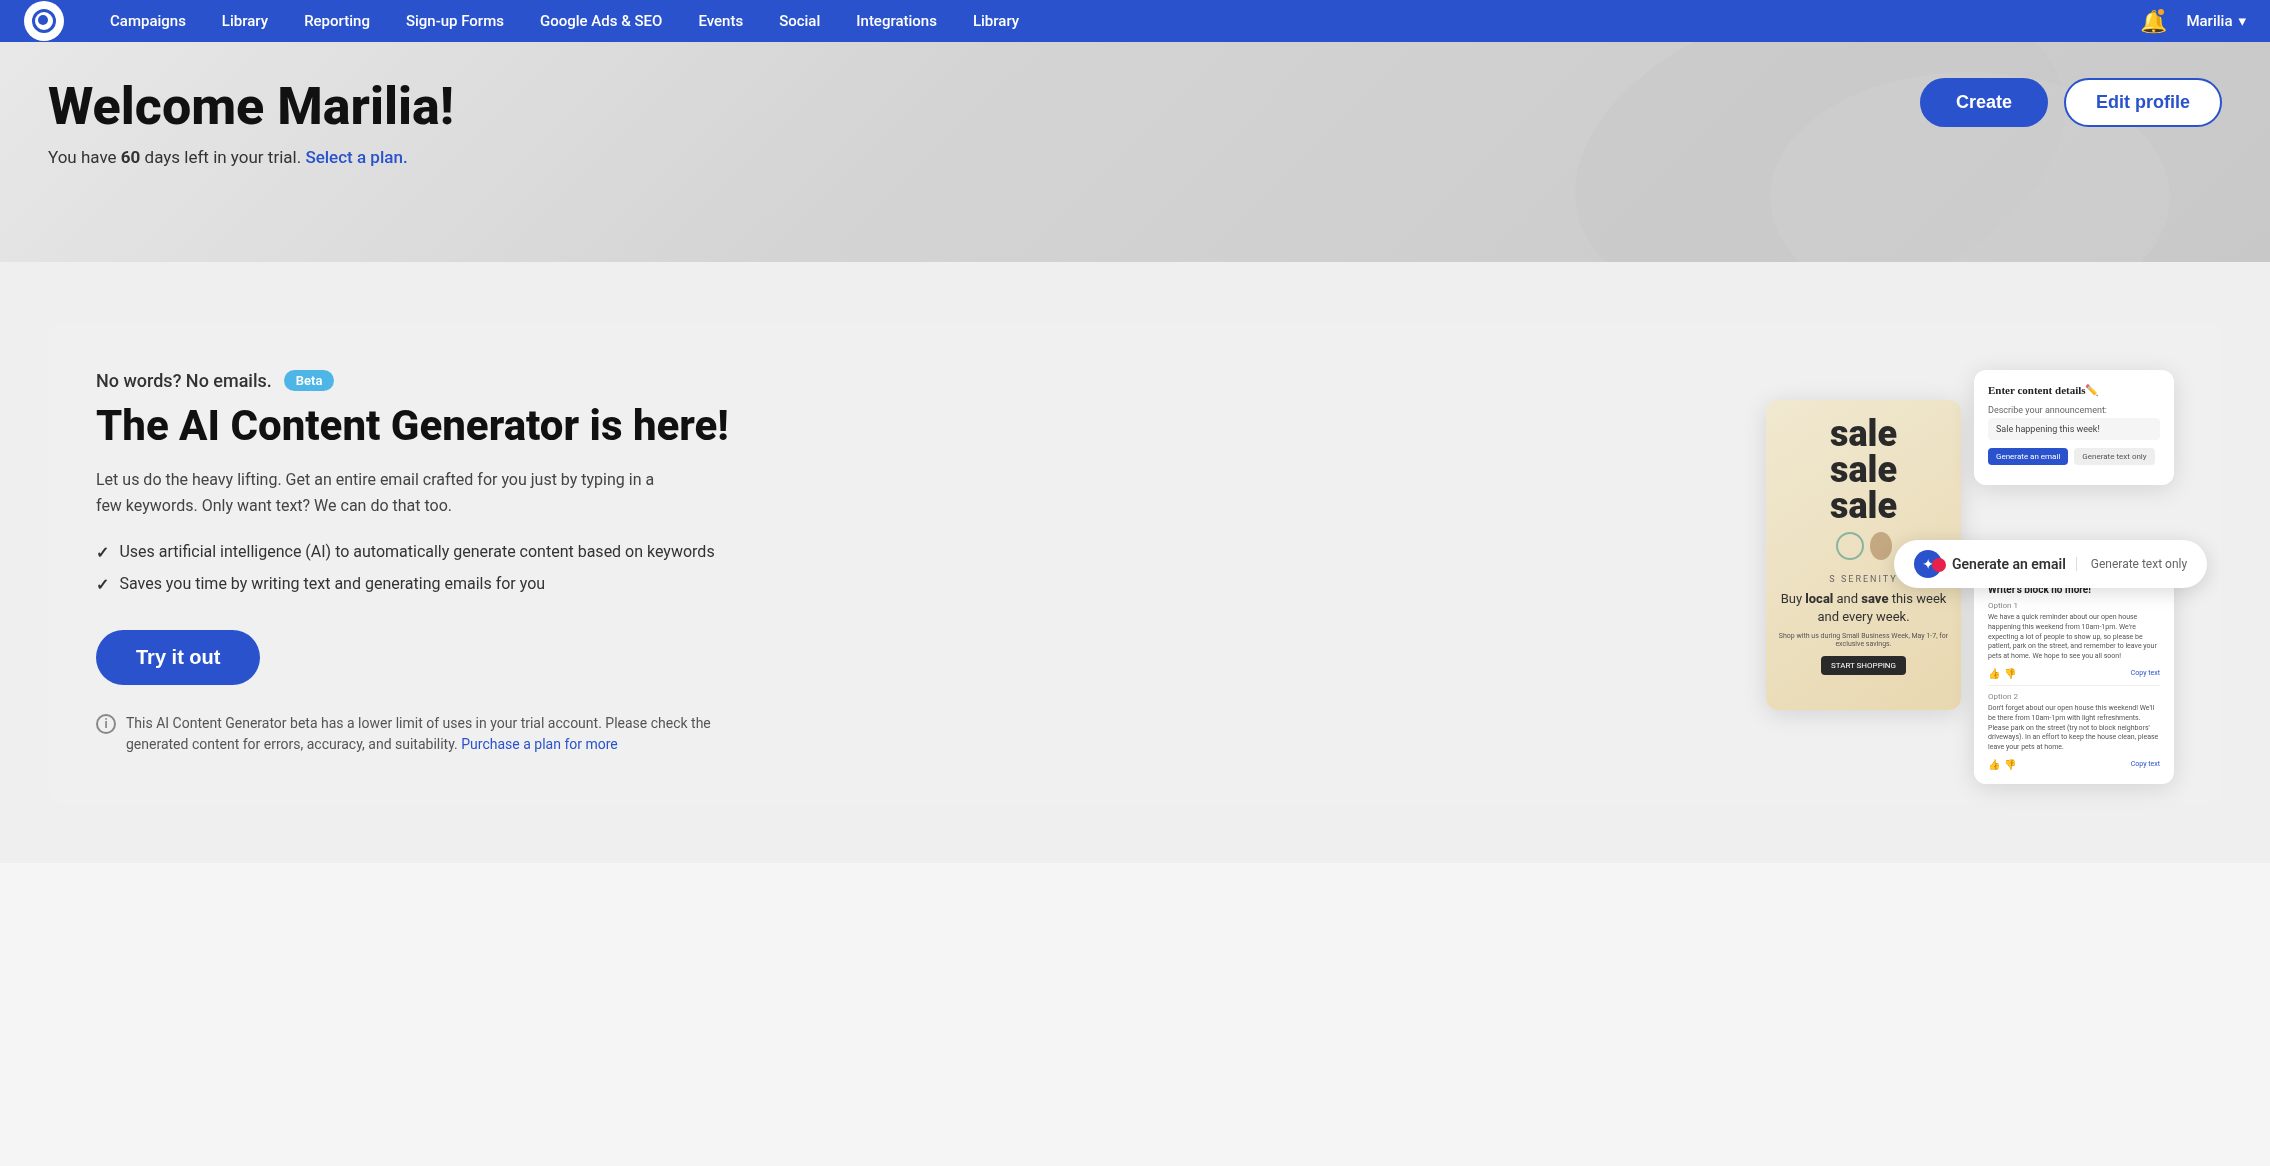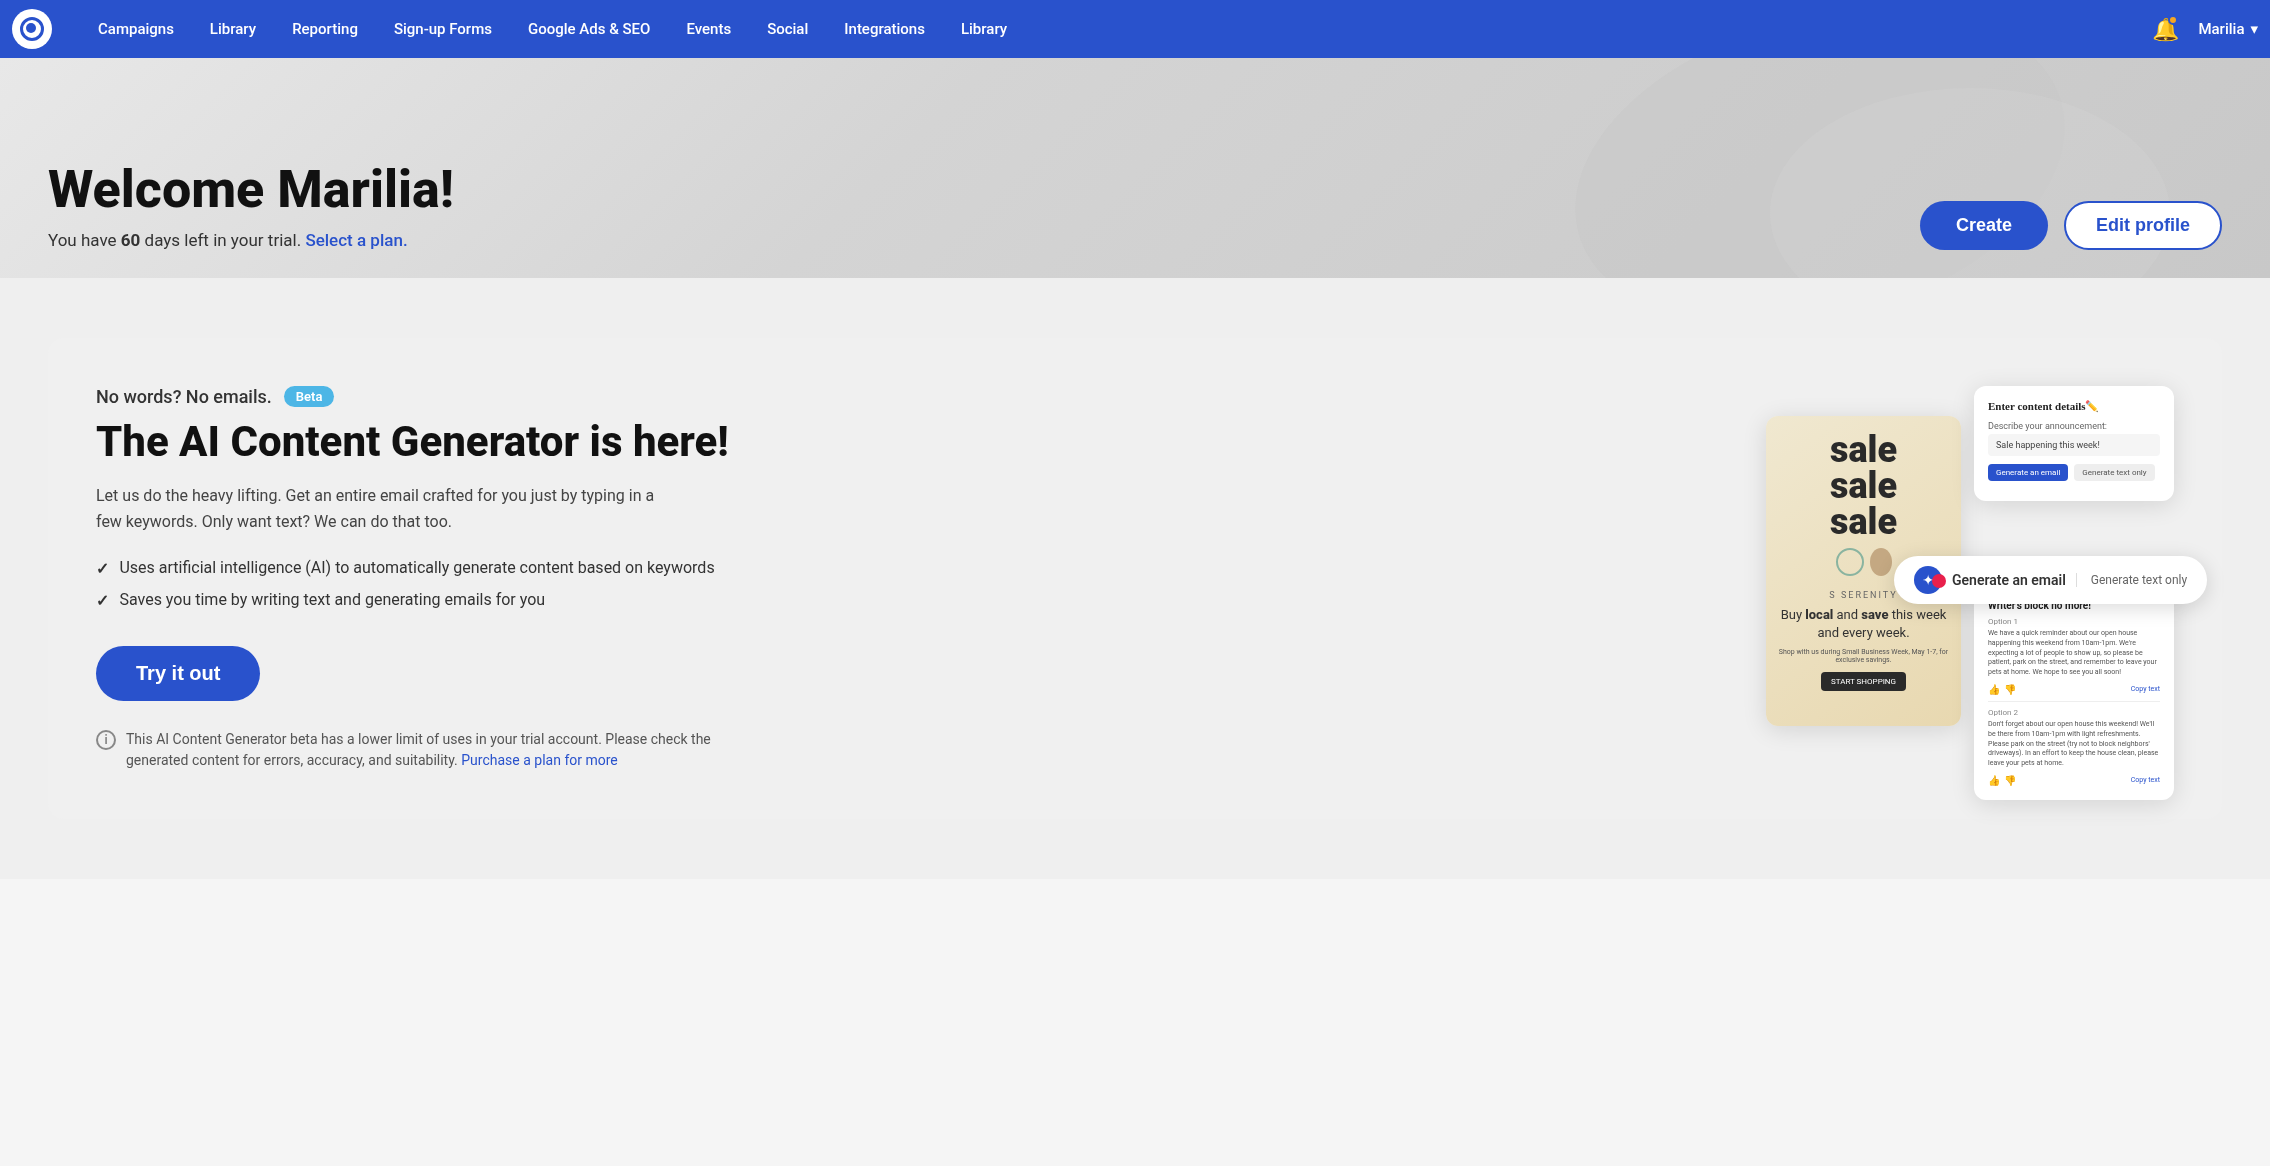--- a/index.html
+++ b/index.html
@@ -3,22 +3,22 @@
   <meta charset="utf-8">
   <style>
     * { margin: 0; padding: 0; box-sizing: border-box; }
     body { font-family: -apple-system, BlinkMacSystemFont, 'Segoe UI', Roboto, sans-serif; background: #f5f5f5; }
 
     
     nav {
       background: #2952cc;
       display: flex;
       align-items: center;
-      padding: 0 12px;
-      height: 58px;
+      padding: 0 24px;
+      height: 42px;
       position: relative;
       z-index: 10;
     }
     .nav-logo {
       width: 40px; height: 40px;
       background: white;
       border-radius: 50%;
       display: flex; align-items: center; justify-content: center;
       margin-right: 28px;
       flex-shrink: 0;
@@ -87,24 +87,24 @@
       font-size: 15px;
       font-weight: 500;
       cursor: pointer;
     }
 
     
     .hero {
       background: linear-gradient(135deg, #e8e8e8 0%, #d4d4d4 40%, #c8c8c8 100%);
       position: relative;
       overflow: hidden;
-      padding: 28px 48px;
+      padding: 36px 48px;
       min-height: 220px;
       display: flex;
-      align-items: flex-end;
+      align-items: flex-start;
       justify-content: space-between;
     }
     .hero::before {
       content: '';
       position: absolute;
       top: -40px; right: 200px;
       width: 500px; height: 300px;
       background: rgba(200,200,200,0.5);
       border-radius: 50%;
       transform: rotate(-15deg);

